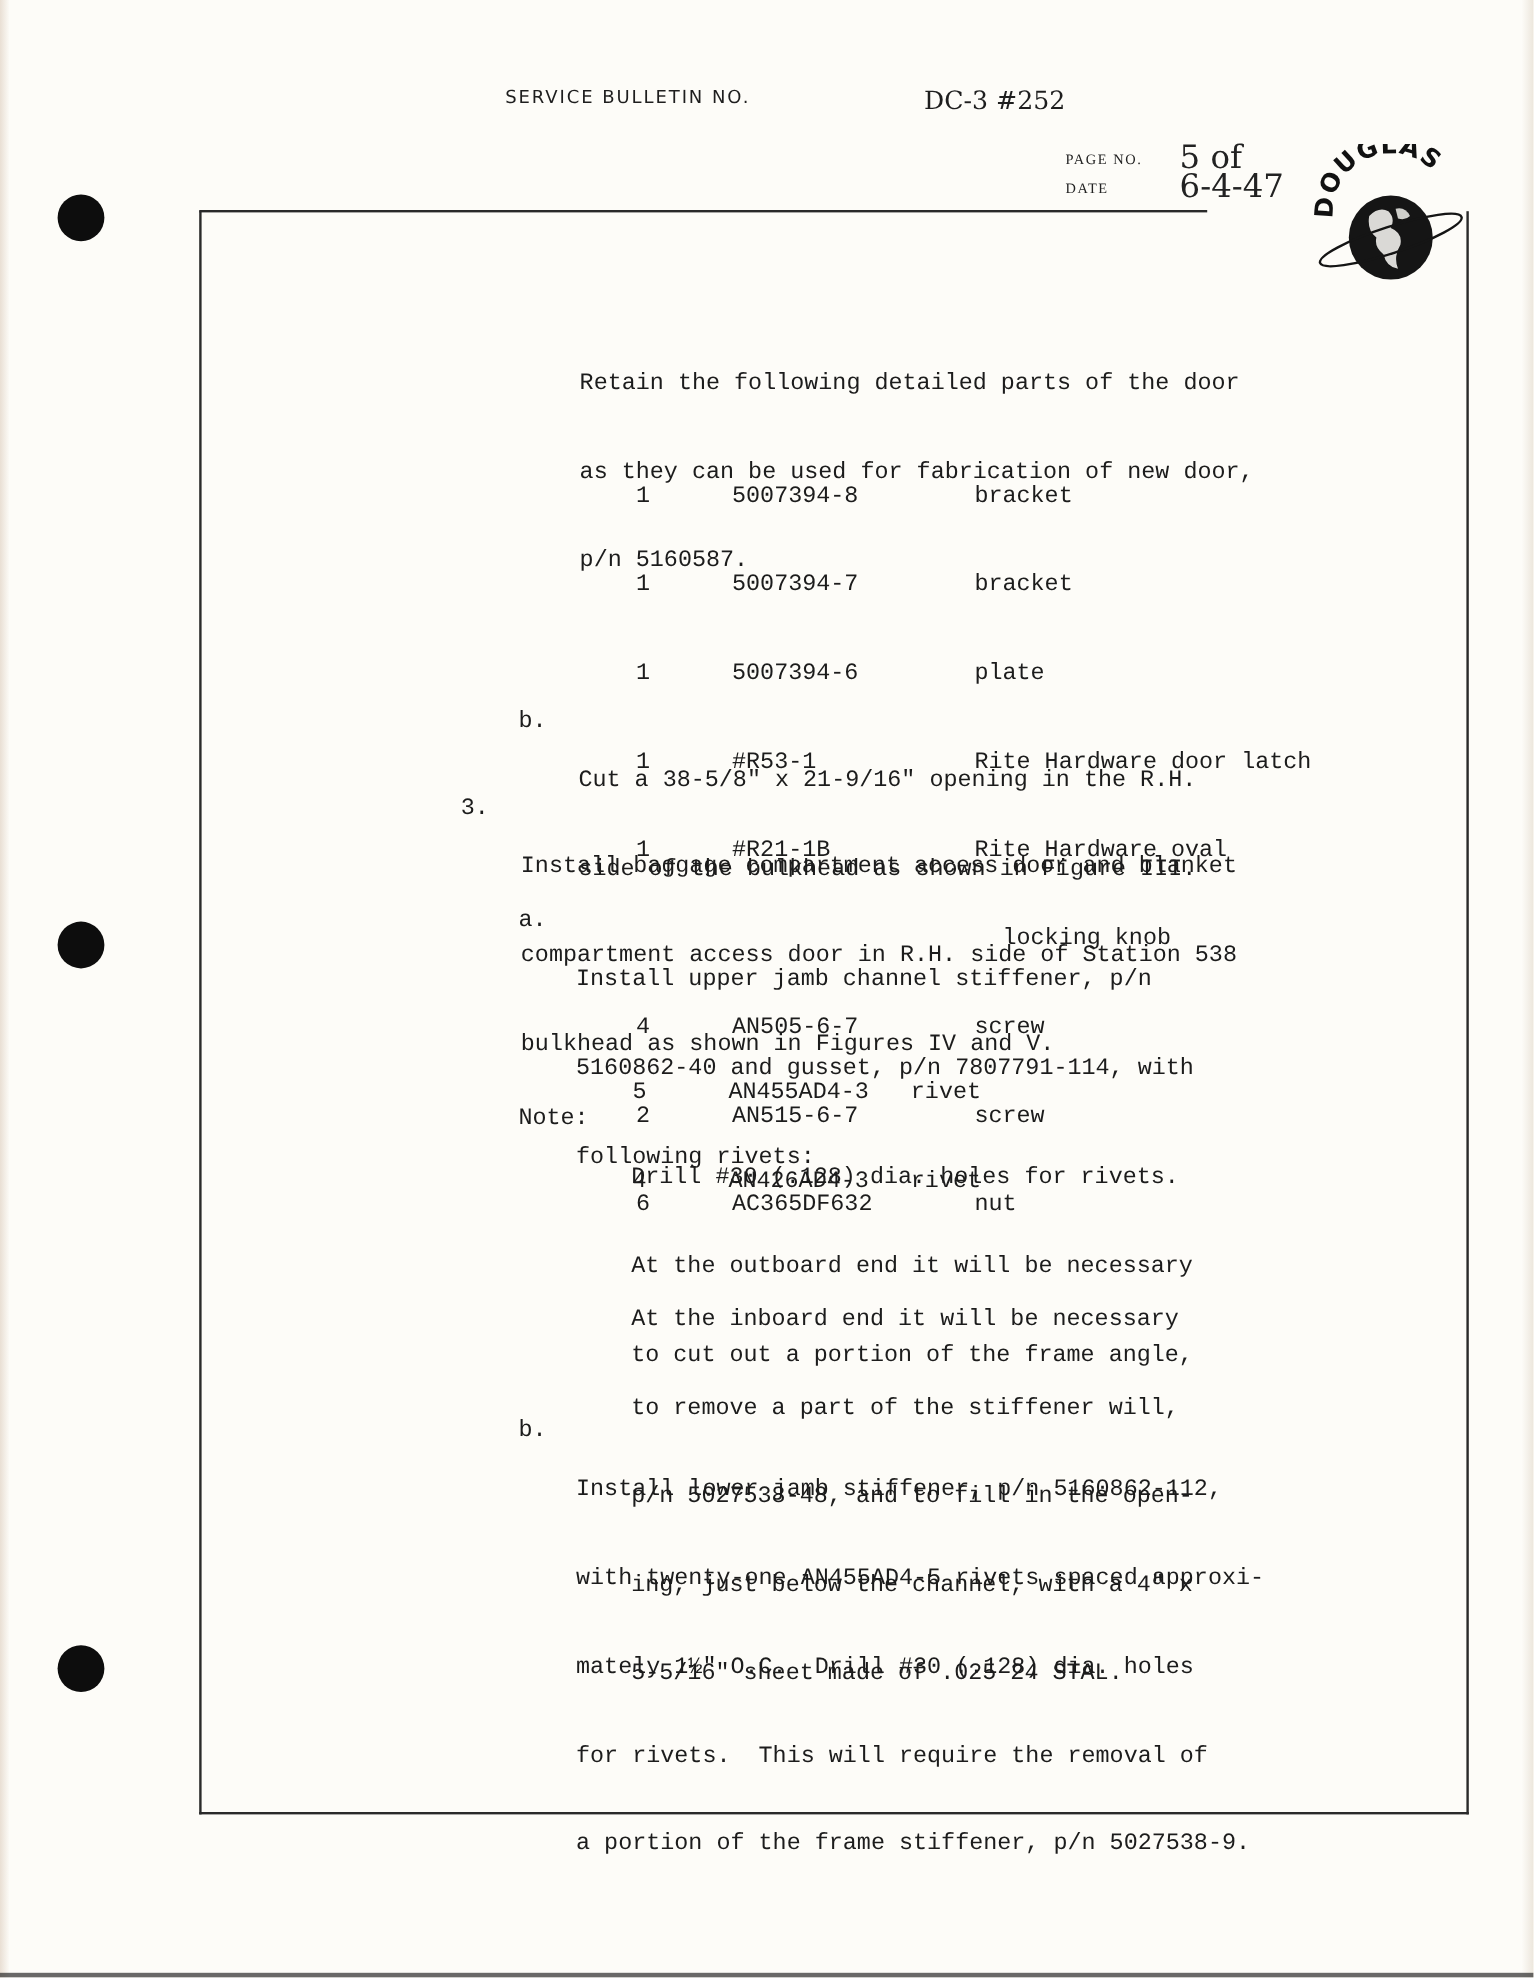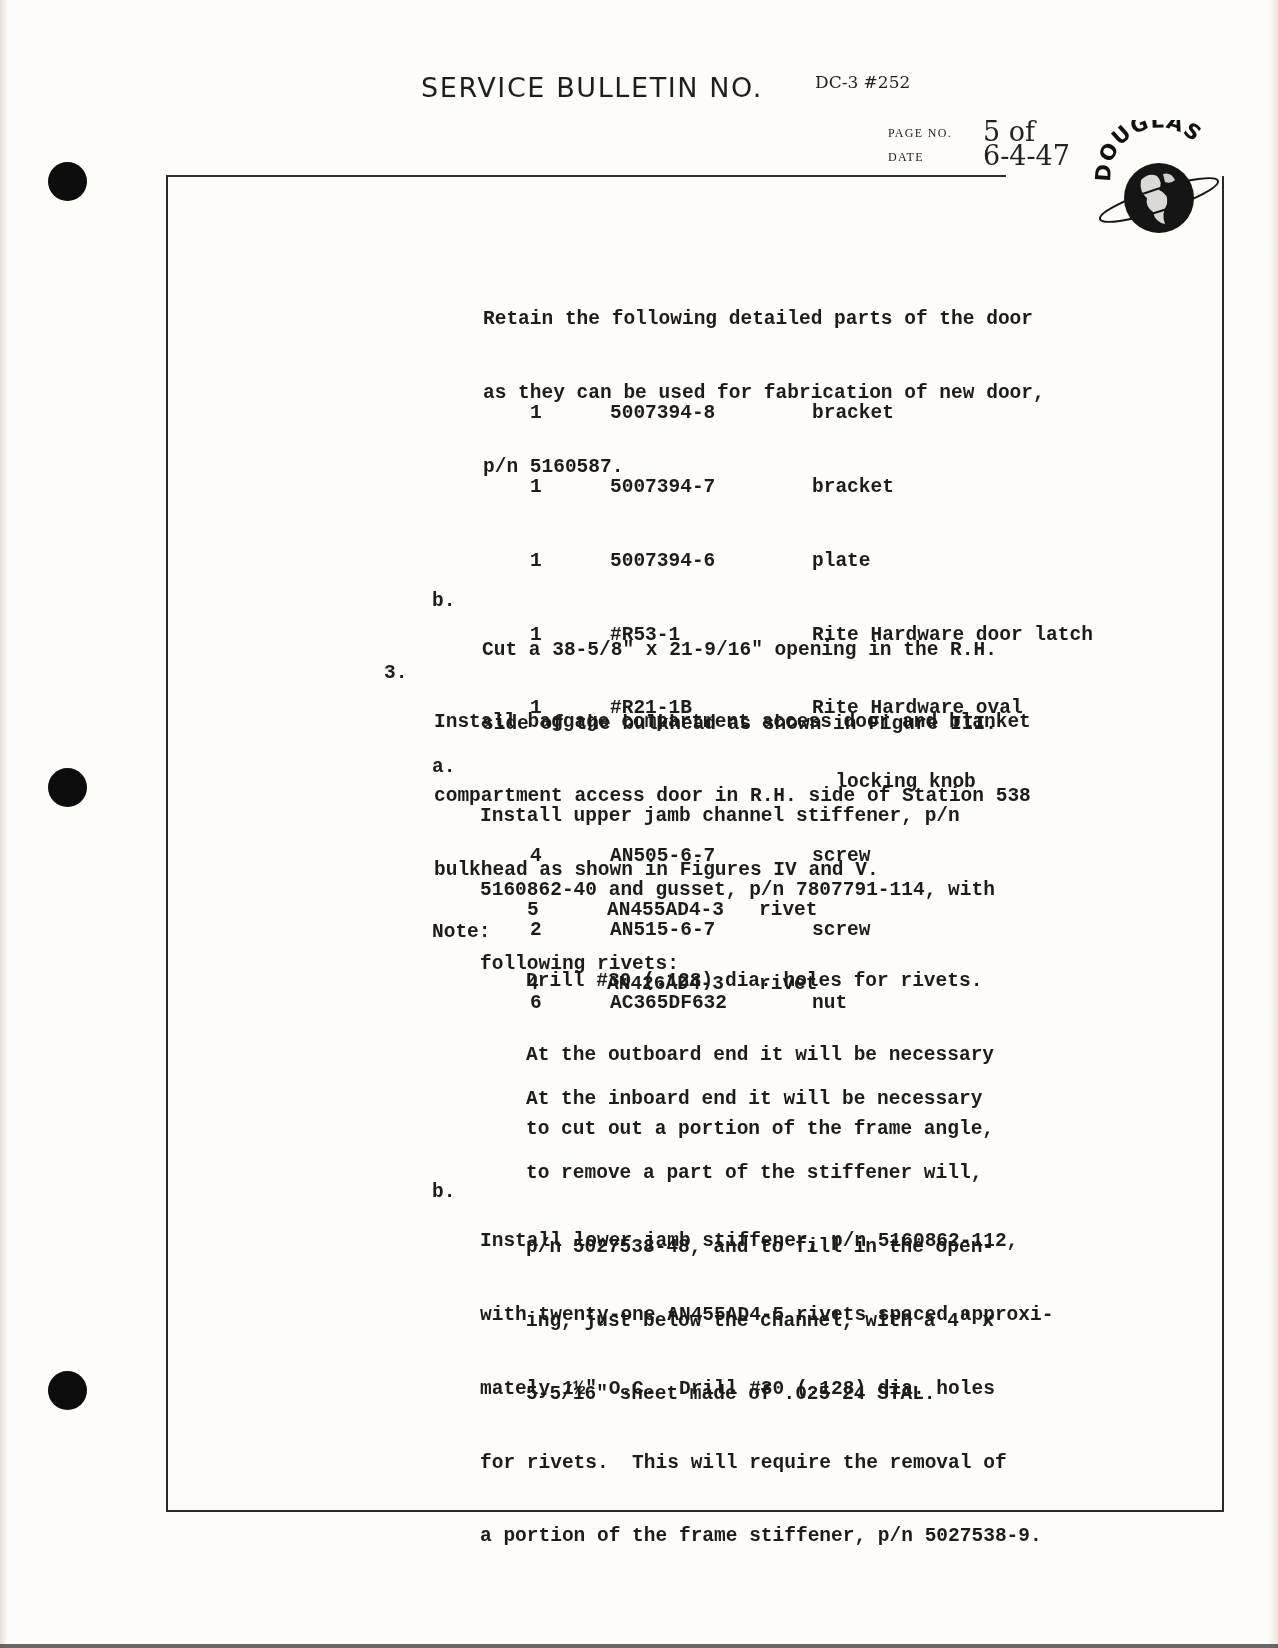--- a/index.html
+++ b/index.html
@@ -9,45 +9,45 @@
     font-family:"Liberation Mono","DejaVu Sans Mono",monospace;
     color:#1a1a1a;
   }
   .edge-left { position:absolute; left:0; top:0; width:8px; height:1648px; background:linear-gradient(90deg,#e9dfd4,#fdfcf8); }
   .edge-right { position:absolute; right:0; top:0; width:10px; height:1648px; background:linear-gradient(270deg,#ece6dc,#fdfcf8); }
   .edge-bottom { position:absolute; left:0; bottom:0; width:1278px; height:4px; background:#2a2a2a; opacity:.7; }
   .hole { position:absolute; left:48px; width:39px; height:39px; border-radius:50%; background:#0d0d0d; }
 
   .hdr-title {
     position:absolute; left:421px; top:72px;
-    font-family:"DejaVu Sans","Liberation Sans",sans-serif; font-size:27px; letter-spacing:1.6px; color:#1e1e1e;
+    font-family:"DejaVu Sans","Liberation Sans",sans-serif; font-size:15px; letter-spacing:1.6px; color:#1e1e1e;
   }
   .hdr-num {
     position:absolute; left:770px; top:72px;
-    font-family:"DejaVu Serif","Liberation Serif",serif; font-size:17px; color:#1e1e1e;margin-left:45px;
+    font-family:"DejaVu Serif","Liberation Serif",serif; font-size:21px; color:#1e1e1e;
   }
   .meta-label {
     position:absolute; left:888px;
     font-family:Liberation Serif, serif; font-size:12px; letter-spacing:1.3px; color:#222;text-align:center;
   }
   .meta-val {
     position:absolute; left:983px;
     font-family:"DejaVu Serif","Liberation Serif",serif; font-size:27px; color:#222;
   }
 
   .box {
     position:absolute; left:166px; top:176px; width:1058px; height:1336px;
     border-left:2px solid #2a2a2a; border-bottom:2px solid #2a2a2a; border-right:2px solid #2a2a2a;
     box-sizing:border-box;
   }
   .box-top { position:absolute; left:166px; top:175px; width:840px; height:2px; background:#2a2a2a; }
 
   .logo { position:absolute; left:1093px; top:120px; width:130px; height:120px; }
 
-  .txt { position:absolute; font-size:19.5px; line-height:24.6px; font-weight:bold; white-space:pre; color:#1c1c1c; }
+  .txt { position:absolute; font-size:19.5px; line-height:24.6px; font-weight:normal; white-space:pre; color:#1c1c1c; }
   .row { display:flex; }
   .qty { width:80px; }
   .pn { width:202px; }
 </style>
 </head>
 <body>
 
 <div class="edge-left"></div>
 <div class="edge-right"></div>
 <div class="edge-bottom"></div>

